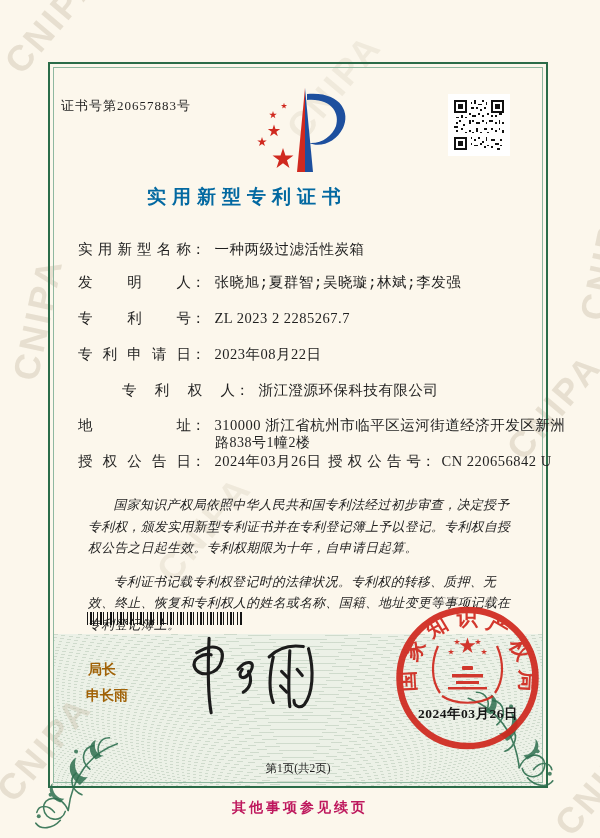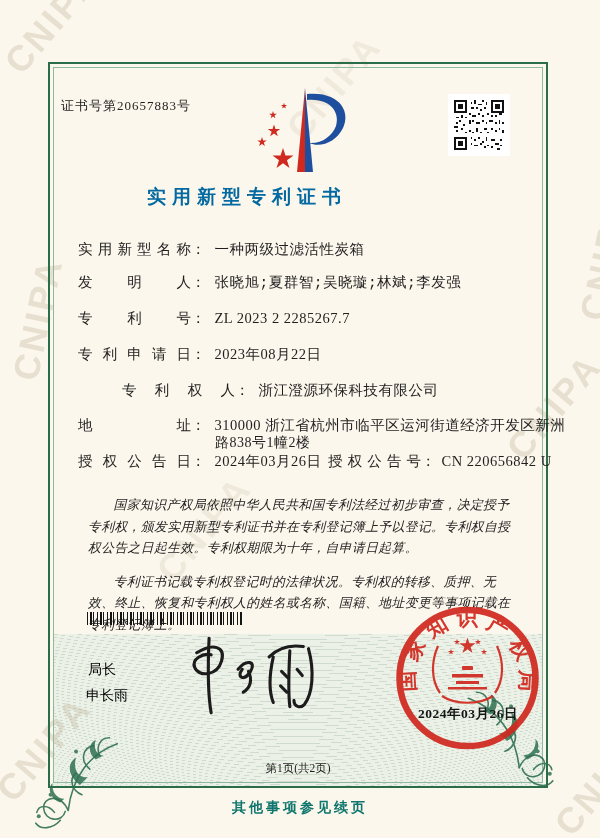--- a/index.html
+++ b/index.html
@@ -61,34 +61,34 @@
   
   .barcode{
     position:absolute; left:87px; top:612px; width:155px; height:13px; z-index:4;
     background:repeating-linear-gradient(90deg,
       #161616 0 1.5px, transparent 1.5px 3px,
       #161616 3px 5px, transparent 5px 6.5px,
       #161616 6.5px 7.5px, transparent 7.5px 10px);
   }
   .bureau-title,.bureau-name{
     position:absolute; z-index:4; font-family:"Liberation Sans","DejaVu Sans",sans-serif;
-    font-weight:normal; font-size:14px; color:#000000;
+    font-weight:bold; font-size:14px; color:#a16207;
   }
   .bureau-title{left:88px; top:661px;}
   .bureau-name{left:86px; top:687px;}
   .signature{position:absolute; left:178px; top:630px; z-index:4;}
   .seal{position:absolute; left:396px; top:604px; z-index:5;}
   .seal-date{
     position:absolute; left:402px; top:705px; width:132px; z-index:6;
     text-align:center; font-size:13.5px; font-weight:bold; color:#161616; letter-spacing:0.5px;
   }
   .page-info{position:absolute; left:48px; top:761px; width:500px; z-index:4; text-align:center; font-size:11.5px;}
   .footer-note{
     position:absolute; left:0; top:799px; width:600px; z-index:4;
-    text-align:center; font-size:14px; font-weight:600; letter-spacing:3px; color:#0f766e;
+    text-align:center; font-size:14px; font-weight:600; letter-spacing:3px; color:#be185d;
   }
 </style>
 </head>
 <body>
 
 <div class="page">
 
   <div class="wm" style="left:-10px; top:0px; transform:rotate(-50deg);">CNIPA</div>
   <div class="wm" style="left:272px; top:66px; transform:rotate(-50deg); opacity:.55;">CNIPA</div>
   <div class="wm" style="left:543px; top:238px; transform:rotate(-78deg);">CNIPA</div>

